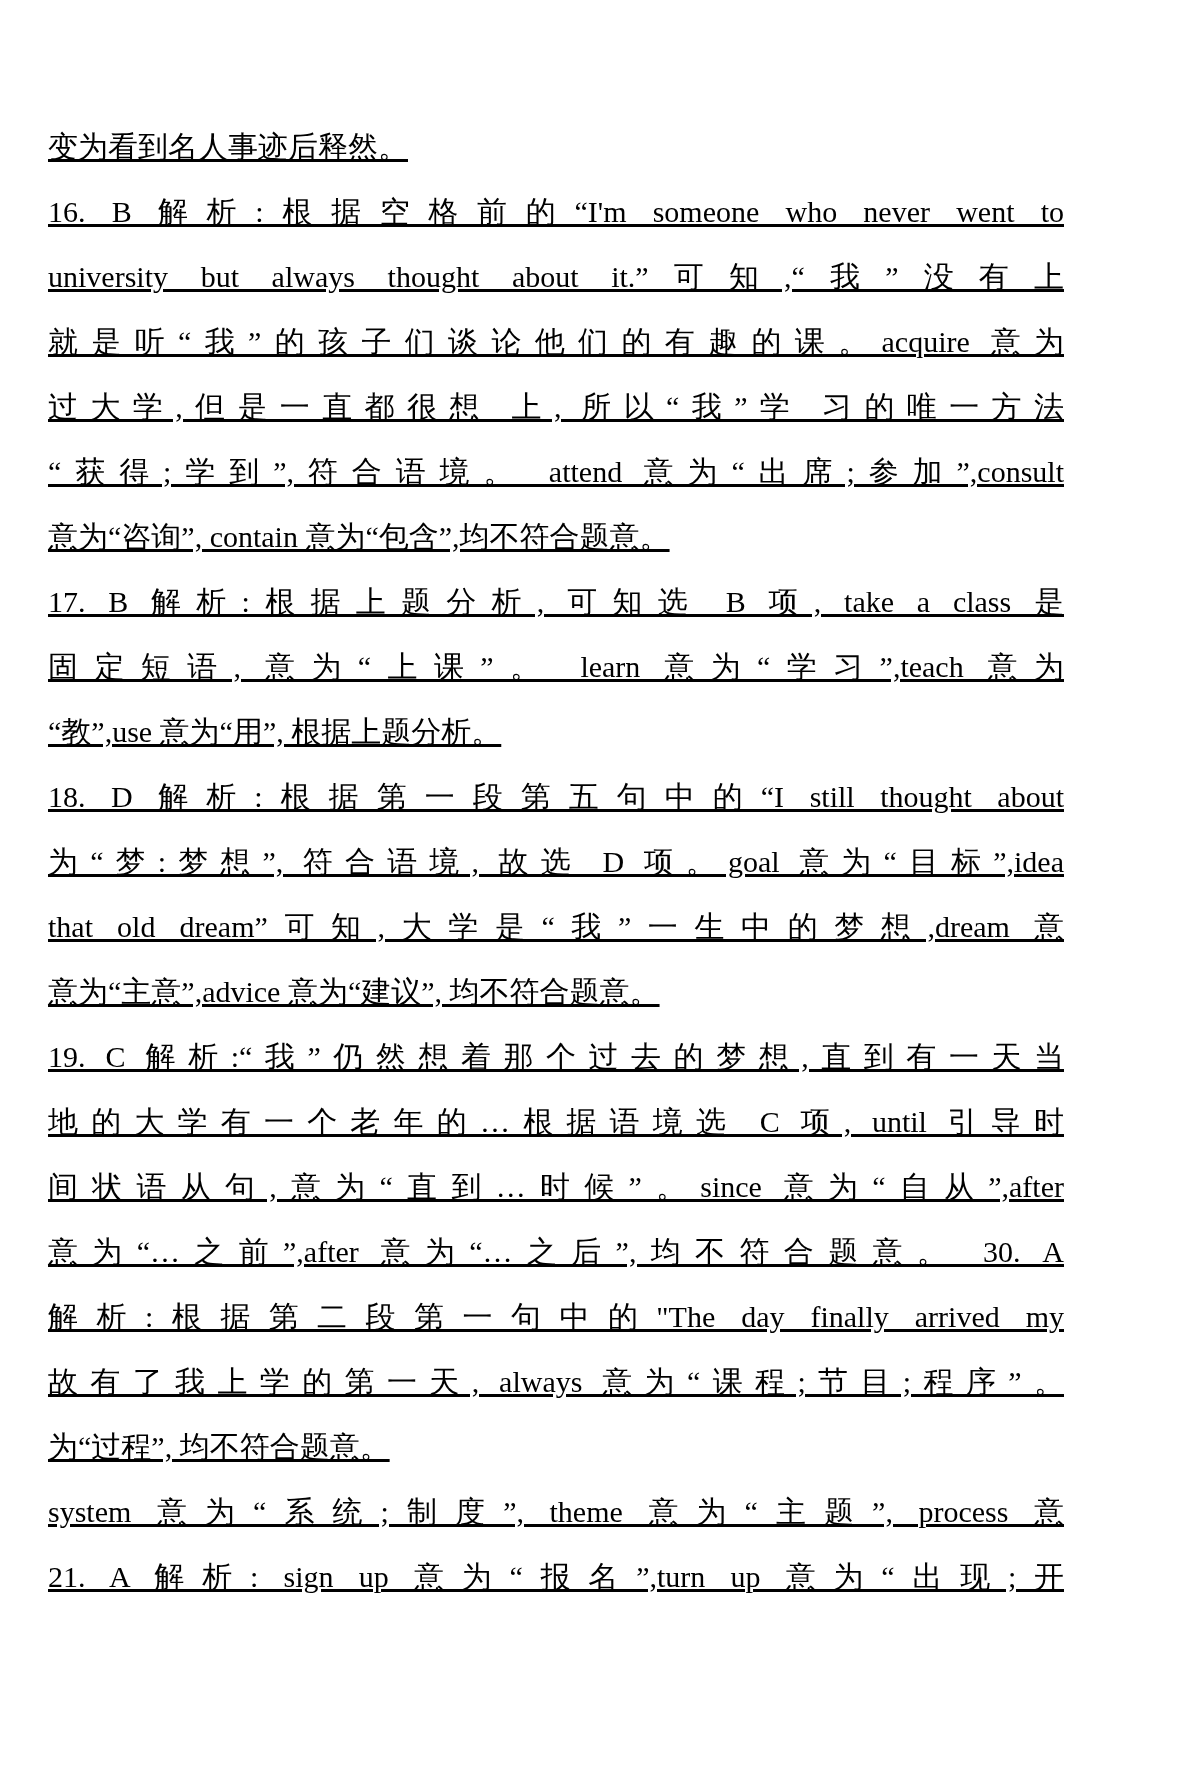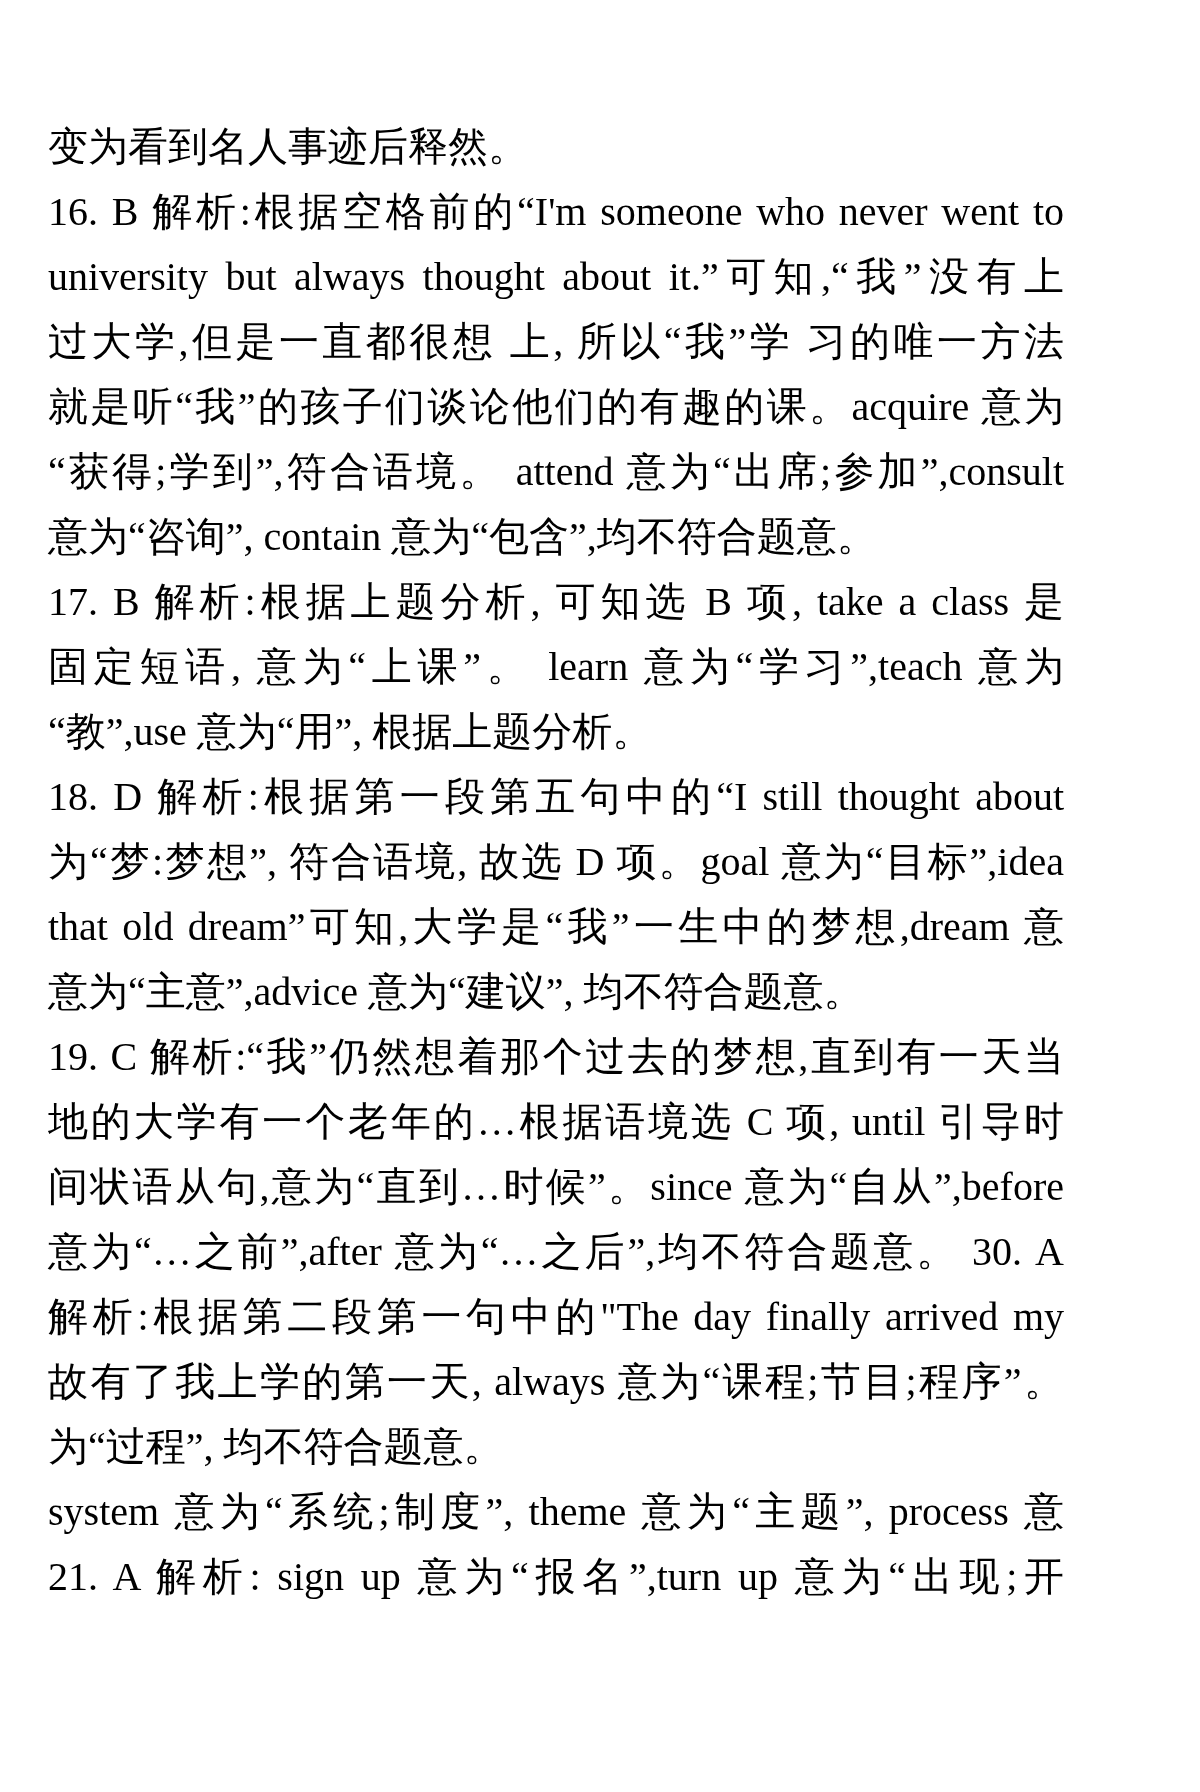--- a/index.html
+++ b/index.html
@@ -15,55 +15,56 @@
     font-family: "Liberation Serif", "DejaVu Serif", serif;
     overflow: hidden;
   }
   .textblock {
     position: absolute;
     left: 48px;
     top: 114px;
     width: 1016px;
   }
   .line {
-    font-size: 40px;
+    font-size: 30px;
     line-height: 65px;
     height: 65px;
     text-align: justify;
     text-align-last: justify;
     color: #000000;
+    text-decoration: underline;
   }
   .line.pe {
     
     text-align: left;
     text-align-last: left;
   }
 </style>
 </head>
 <body>
 
 <div class="page">
   <div class="textblock">
     <div class="line pe">变为看到名人事迹后释然。</div>
     <div class="line">16. B 解析:根据空格前的“I'm someone who never went to</div>
     <div class="line">university but always thought about it.”可知,“我”没有上</div>
+    <div class="line">就是听“我”的孩子们谈论他们的有趣的课。acquire 意为</div>
     <div class="line">过大学,但是一直都很想 上, 所以“我”学 习的唯一方法</div>
-    <div class="line">就是听“我”的孩子们谈论他们的有趣的课。acquire 意为</div>
     <div class="line">“获得;学到”,符合语境。 attend 意为“出席;参加”,consult</div>
     <div class="line pe">意为“咨询”, contain 意为“包含”,均不符合题意。</div>
     <div class="line">17. B 解析:根据上题分析, 可知选 B 项, take a class 是</div>
     <div class="line">固定短语, 意为“上课”。 learn 意为“学习”,teach 意为</div>
     <div class="line pe">“教”,use 意为“用”, 根据上题分析。</div>
     <div class="line">18. D 解析:根据第一段第五句中的“I still thought about</div>
     <div class="line">为“梦:梦想”, 符合语境, 故选 D 项。goal 意为“目标”,idea</div>
     <div class="line">that old dream”可知,大学是“我”一生中的梦想,dream 意</div>
     <div class="line pe">意为“主意”,advice 意为“建议”, 均不符合题意。</div>
     <div class="line">19. C 解析:“我”仍然想着那个过去的梦想,直到有一天当</div>
     <div class="line">地的大学有一个老年的…根据语境选 C 项, until 引导时</div>
-    <div class="line">间状语从句,意为“直到…时候”。since 意为“自从”,before</div>
+    <div class="line">间状语从句,意为“直到…时候”。since 意为“自从”,after</div>
     <div class="line">意为“…之前”,after 意为“…之后”,均不符合题意。 30. A</div>
     <div class="line">解析:根据第二段第一句中的"The day finally arrived my</div>
     <div class="line">故有了我上学的第一天, always 意为“课程;节目;程序”。</div>
     <div class="line pe">为“过程”, 均不符合题意。</div>
     <div class="line">system 意为“系统;制度”, theme 意为“主题”, process 意</div>
     <div class="line">21. A 解析: sign up 意为“报名”,turn up 意为“出现;开</div>
   </div>
 </div>
 
 </body></html>

